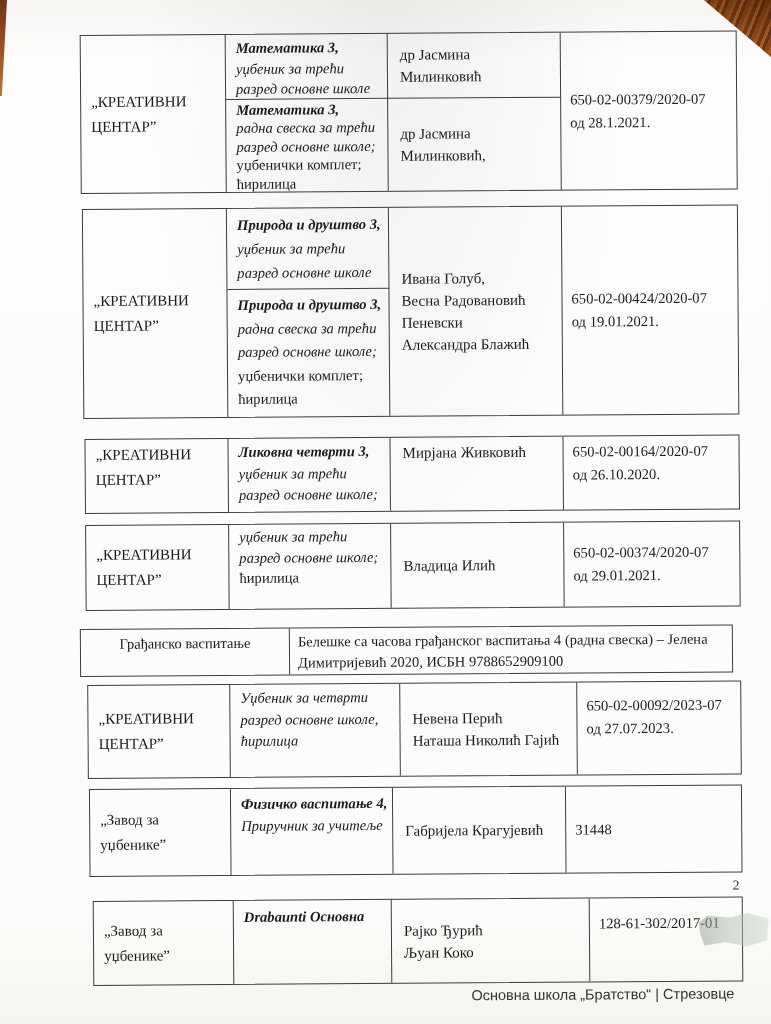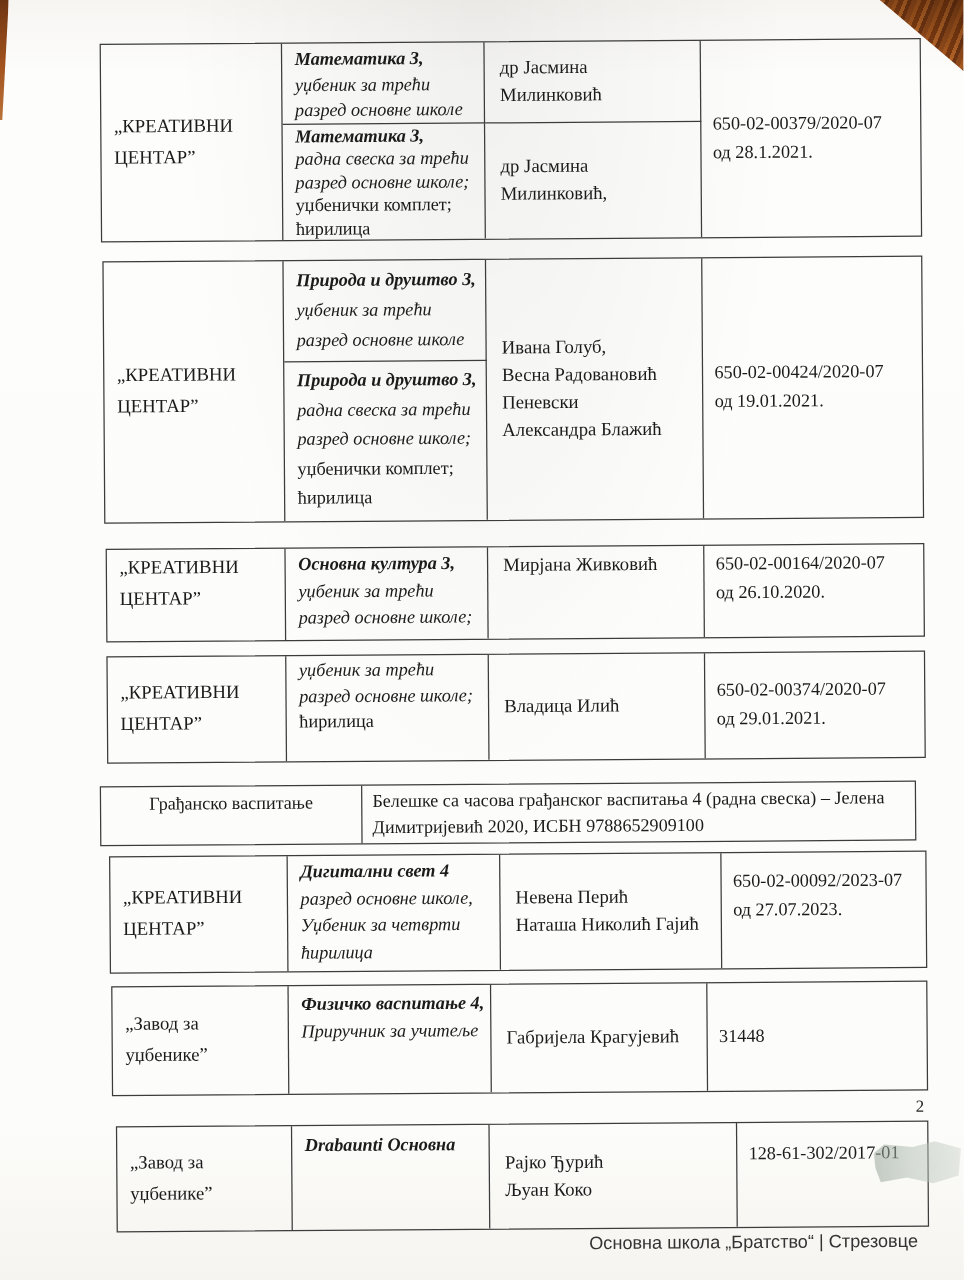--- a/index.html
+++ b/index.html
@@ -114,21 +114,21 @@
           <div class="ln ">Александра Блажић</div>
         </div>
       <div class="c appr pre vc" style="grid-row:1/3;grid-column:4;">650-02-00424/2020-07
 од 19.01.2021.</div>
     </div>
 
     <div class="tbl" id="t3">
       <div class="c pub pre br" style="padding-top:3px;">„КРЕАТИВНИ
 ЦЕНТАР”</div>
       <div class="c title lh21 br" style="padding-top:3px;">
-          <div class="ln bi">Основна култура 3,</div>
+          <div class="ln bi">Ликовна четврти 3,</div>
           <div class="ln it">уџбеник за трећи</div>
           <div class="ln it">разред основне школе;</div>
         </div>
       <div class="c auth br" style="padding-top:4px;">Мирјана Живковић</div>
       <div class="c appr pre" style="padding-top:4px;">650-02-00164/2020-07
 од 26.10.2020.</div>
     </div>
 
     <div class="tbl" id="t4">
       <div class="c pub pre vc br">„КРЕАТИВНИ
@@ -146,23 +146,22 @@
     <div class="tbl" id="t5">
       <div class="c subject-cell br">Грађанско васпитање</div>
       <div class="c desc-cell pre">Белешке са часова грађанског васпитања 4 (радна свеска) – Јелена
 Димитријевић 2020, ИСБН 9788652909100</div>
     </div>
 
     <div class="tbl" id="t6">
       <div class="c pub pre vc br">„КРЕАТИВНИ
 ЦЕНТАР”</div>
       <div class="c title lh21 br" style="padding-top:3px;">
-          <div class="ln bi">Дигитални свет 4</div>
+          <div class="ln it">Уџбеник за четврти</div>
           <div class="ln it">разред основне школе,</div>
-          <div class="ln it">Уџбеник за четврти</div>
           <div class="ln it">ћирилица</div>
         </div>
       <div class="c auth pre vc br">Невена Перић
 Наташа Николић Гајић</div>
       <div class="c appr pre" style="padding-top:12px;">650-02-00092/2023-07
 од 27.07.2023.</div>
     </div>
 
     <div class="tbl" id="t7">
       <div class="c pub pre vc br">„Завод за

